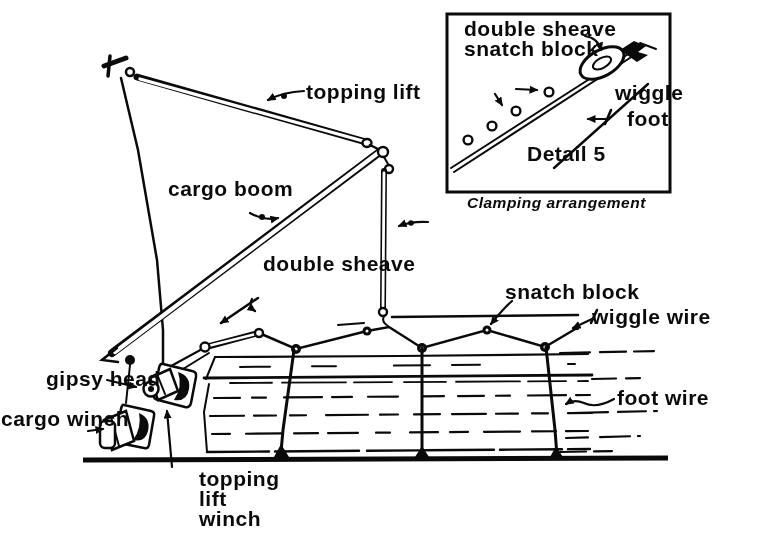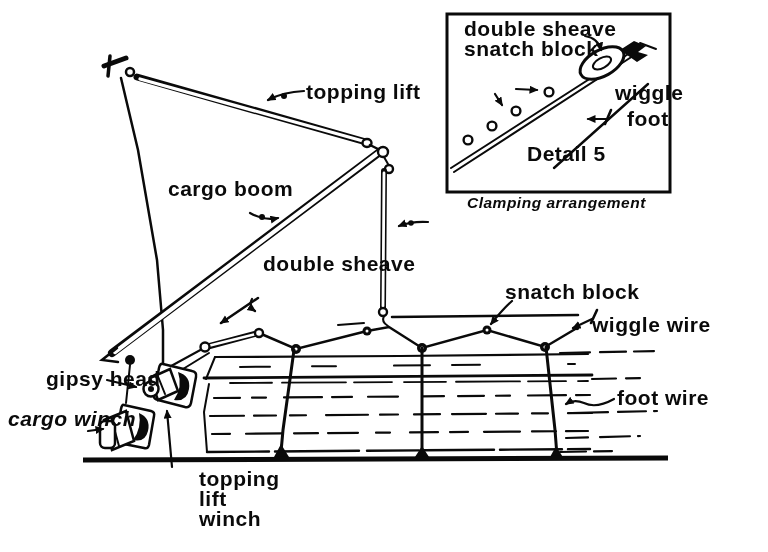--- a/index.html
+++ b/index.html
@@ -11,24 +11,24 @@
   .lbl{
     position:absolute;font-size:21px;font-weight:700;letter-spacing:.5px;
     white-space:nowrap;line-height:18px;color:#0a0a0a;
   }
   .lbl .ln{display:block;}
   #lbl-topping-lift{left:306px;top:83px;}
   #lbl-cargo-boom{left:168px;top:180px;}
   #lbl-cargo-runner{left:430px;top:211px;}
   #lbl-double-sheave-blocks{left:263px;top:255px;}
   #lbl-snatch-block{left:505px;top:283px;}
-  #lbl-wiggle-wire{left:592px;top:316px;}
+  #lbl-wiggle-wire{left:592px;top:308px;}
   #lbl-foot-wire{left:617px;top:389px;}
   #lbl-gipsy-head{left:18px;top:370px;margin-left:28px;}
-  #lbl-cargo-winch{left:8px;top:410px;font-style:italic;}
+  #lbl-cargo-winch{left:1px;top:410px;}
   #lbl-topping-lift-winch{left:159px;top:469px;line-height:20px;margin-left:40px;}
   #ins-dssb{left:464px;top:19px;line-height:20px;}
   #ins-wire-rope{left:452px;top:63px;line-height:19px;}
   #ins-wiggle-1{left:615px;top:84px;}
   #ins-wiggle-2{left:627px;top:110px;}
   #ins-detail-title{left:527px;top:145px;}
   #ins-clamping{left:467px;top:163px;font-style:italic;font-size:15.5px;margin-top:31px;}
 </style>
 </head>
 <body>

